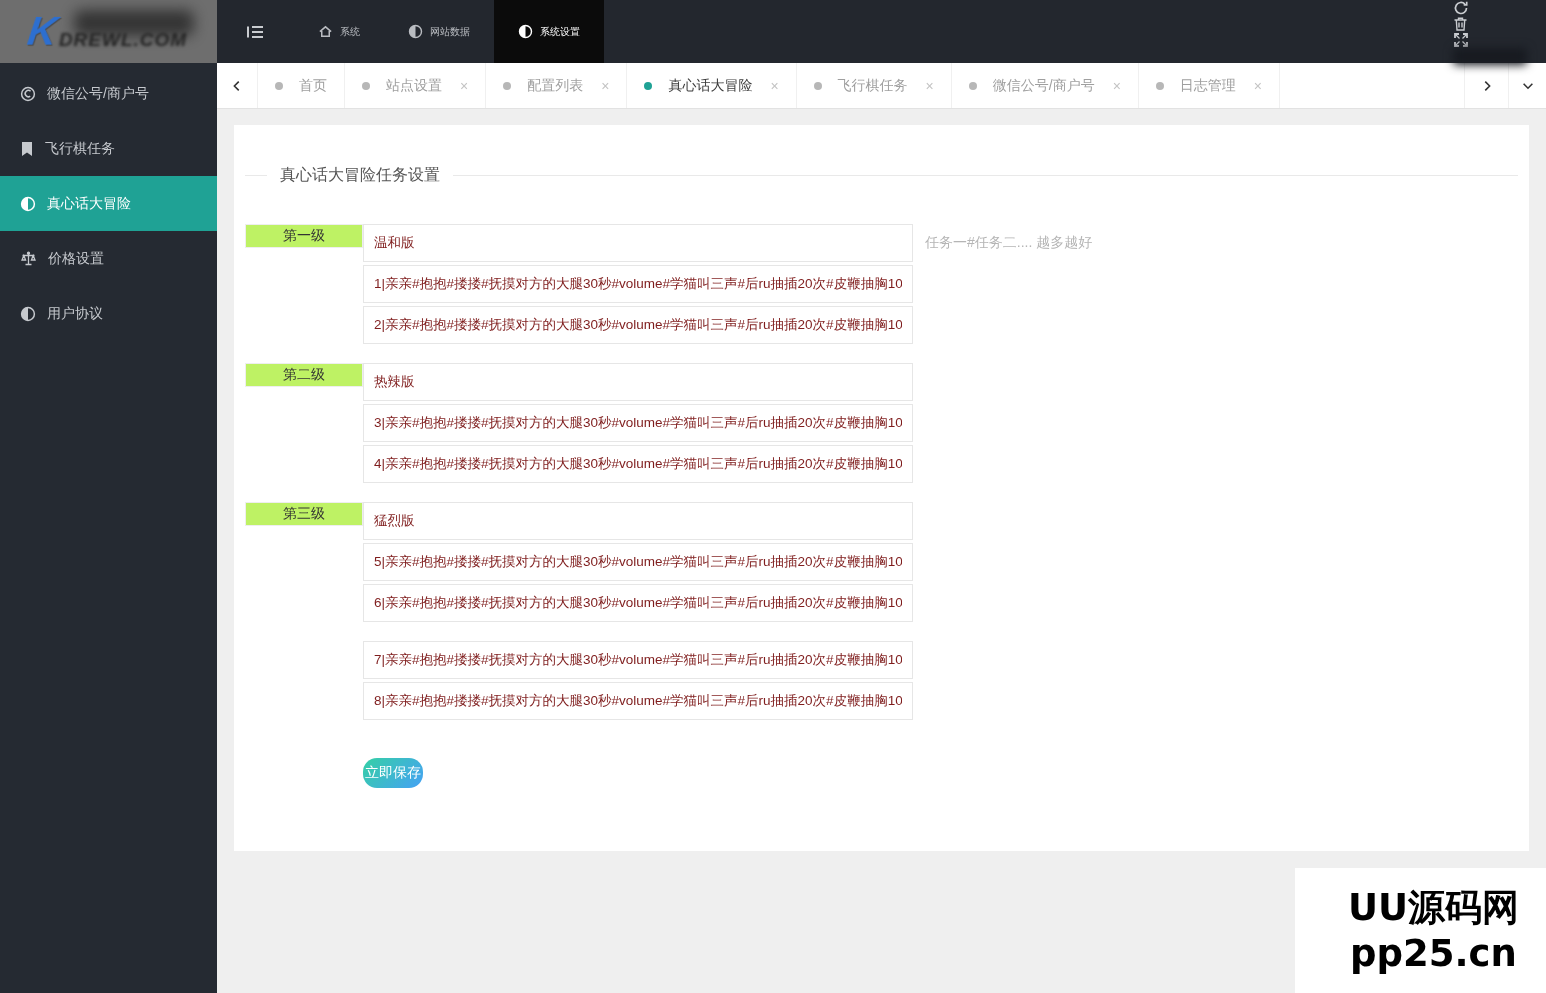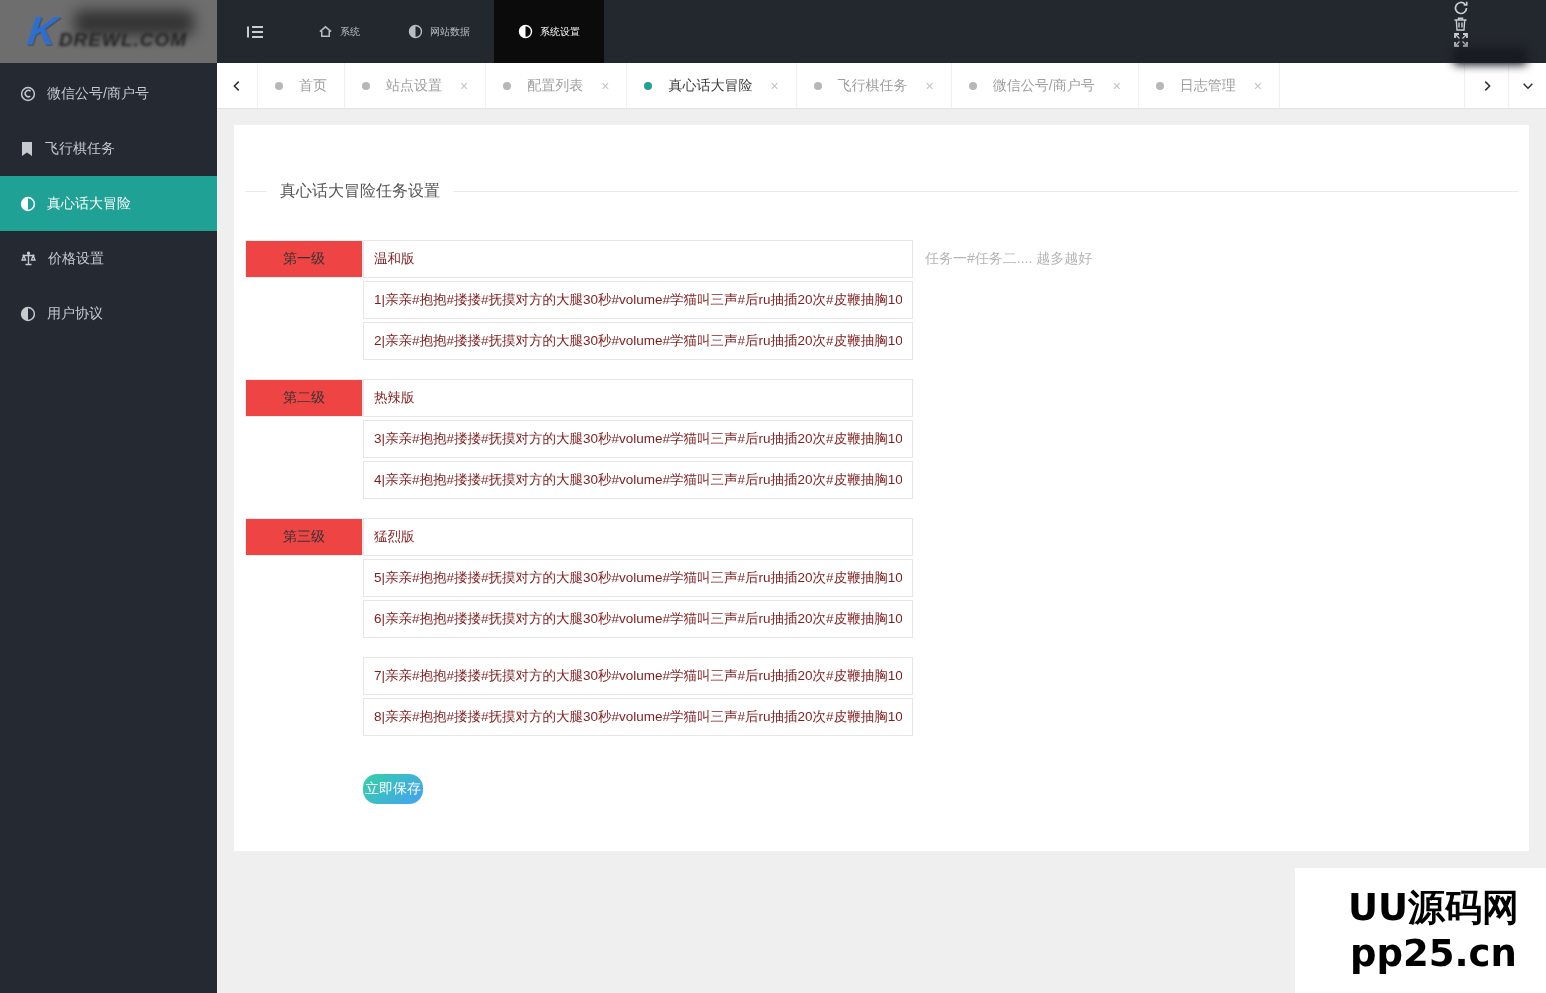--- a/index.html
+++ b/index.html
@@ -47,32 +47,32 @@
          border-right:1px solid #f0f0f0; color:#9f9f9f; font-size:14px; cursor:pointer;
          white-space:nowrap; flex:none; }
   .tab.active { color:#3a3a3a; }
   .dot { width:8px; height:8px; border-radius:50%; background:#b7b7b7; flex:none; }
   .tab.active .dot { background:#1fa295; }
   .tab-close { color:#c3c3c3; font-size:14px; margin-left:2px; cursor:pointer; }
   .tab-filler { flex:1; }
 
   
   .content { flex:1; padding:16px 17px; overflow:hidden; }
-  .panel { background:#fff; height:726px; padding:56px 11px 0; }
+  .panel { background:#fff; height:726px; padding:40px 11px 0; }
   .fieldset-head { display:flex; align-items:center; margin-bottom:38px; }
   .fieldset-head .line { height:1px; background:#e9e9e9; }
   .fieldset-head .line.l { width:22px; }
   .fieldset-head .line.r { flex:1; }
   .fieldset-head .ttl { font-size:16px; color:#555; margin:0 13px; font-weight:normal; }
 
   .grp { margin-bottom:19px; }
   .frow { display:flex; margin-bottom:3px; }
   .frow:last-child { margin-bottom:0; }
-  .lbl { width:118px; height:38px; border:1px solid #eeeeee; display:flex; align-items:center;
-         justify-content:center; font-size:14px; color:#333; flex:none; background:#ef4444; }
+  .lbl { width:118px; height:24px; border:1px solid #eeeeee; display:flex; align-items:center;
+         justify-content:center; font-size:14px; color:#333; flex:none; background:#bef264; }
   .spacer { width:118px; flex:none; }
   .inp { width:550px; height:38px; border:1px solid #e6e6e6; background:#fff; padding:0 10px;
          font-size:13.5px; color:#7f1d1d; font-family:inherit; outline:none; flex:none;
          white-space:nowrap; overflow:hidden; }
   .hint { margin-left:12px; align-self:center; color:#b5b5b5; font-size:14px; white-space:nowrap; }
   .save-btn { margin-left:118px; margin-top:19px; width:60px; height:30px; border:none;
               border-radius:14px; color:#fff; font-size:14px; font-family:inherit; cursor:pointer;
               background:linear-gradient(135deg,#35d0a5 0%,#45a1f5 100%); }
 
   

